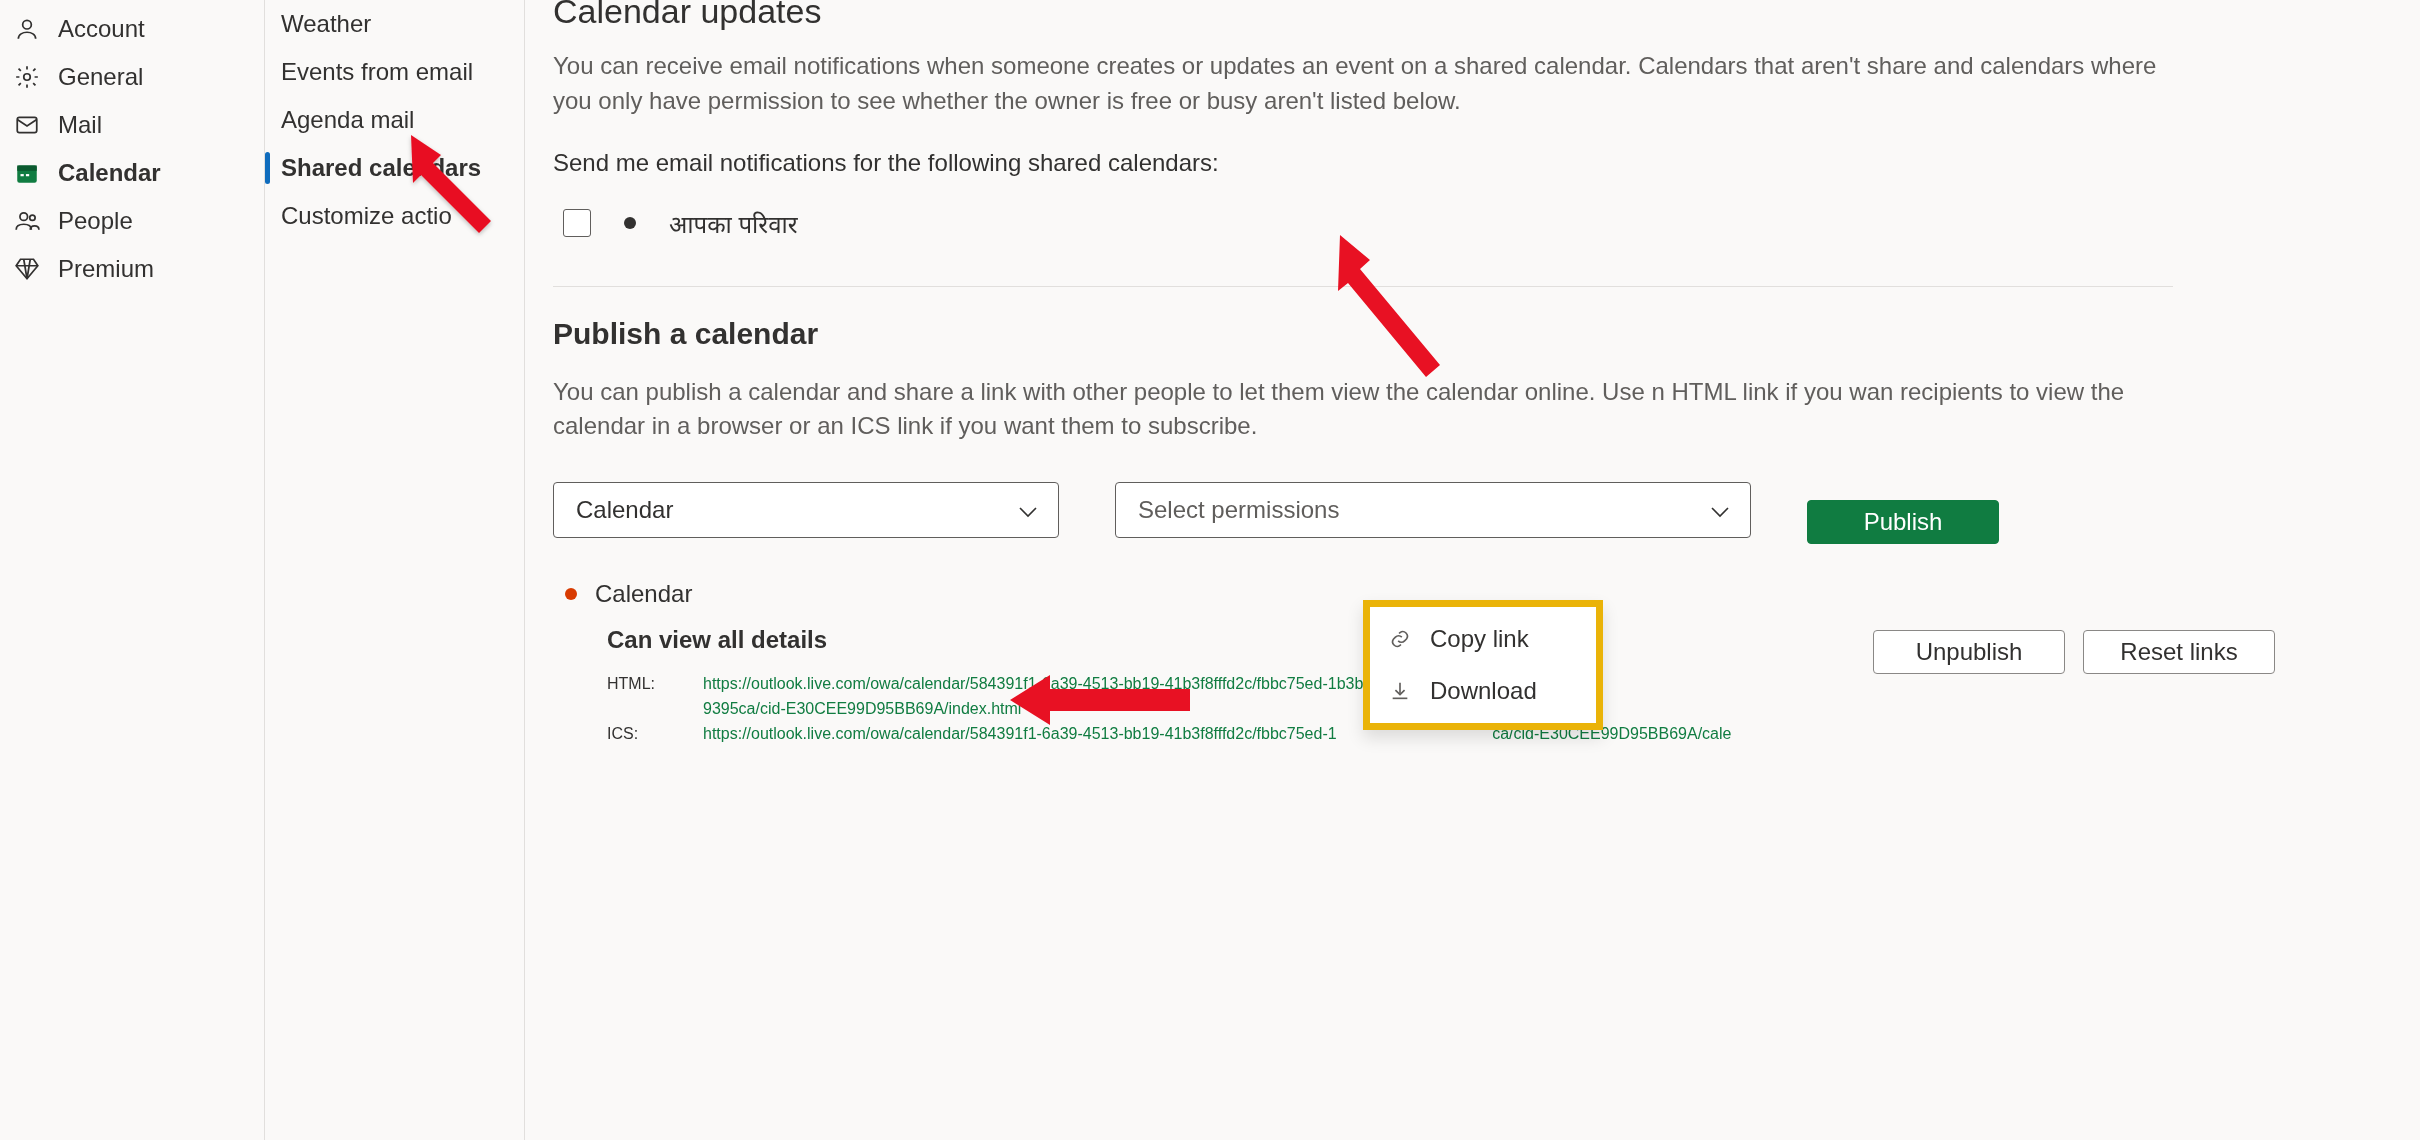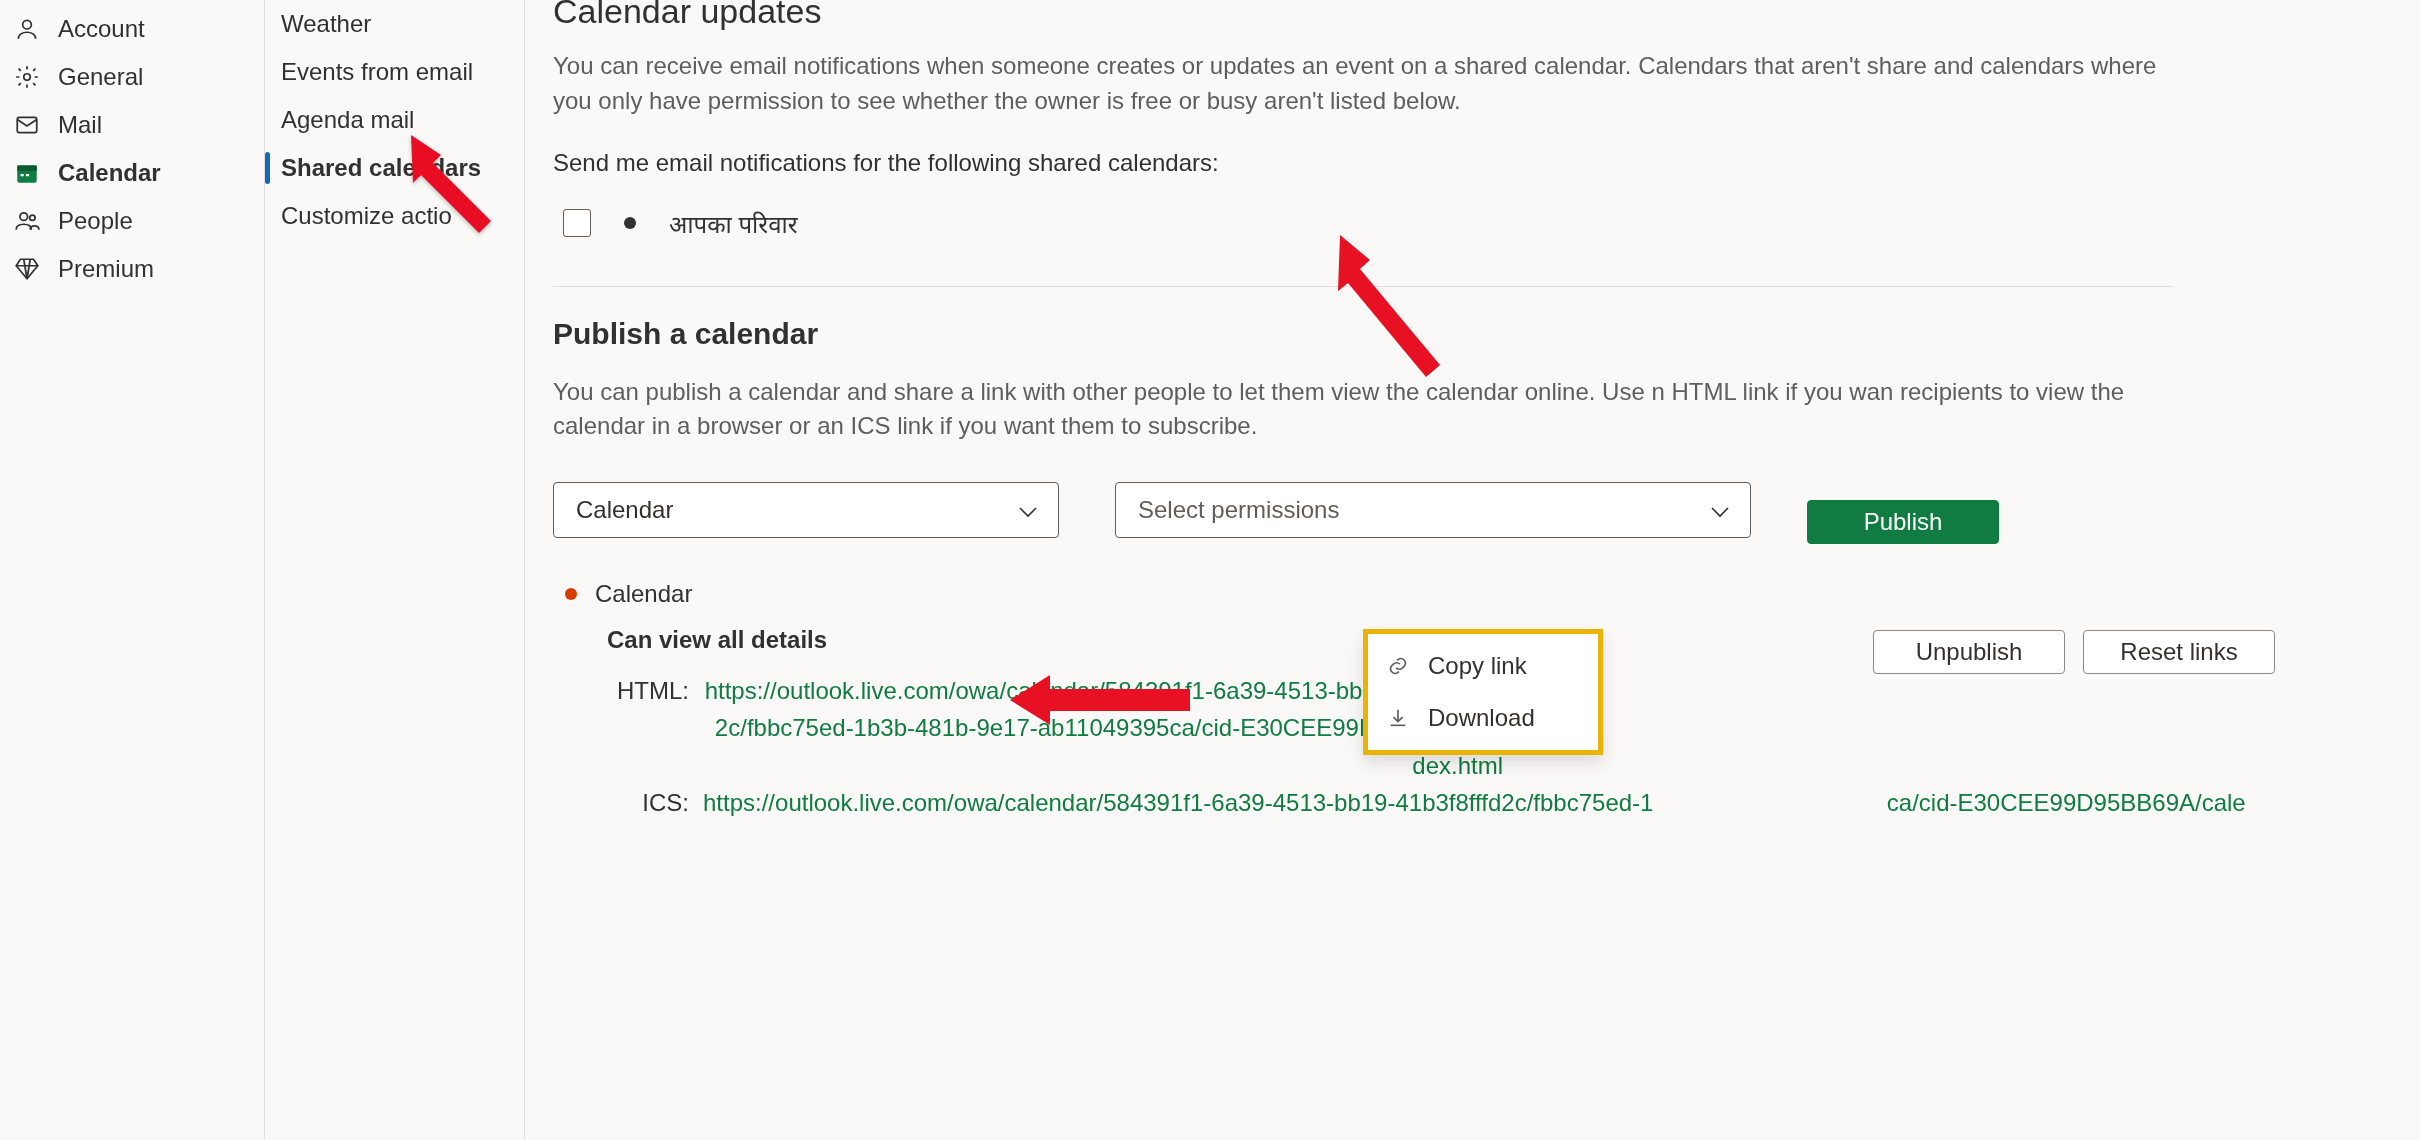--- a/index.html
+++ b/index.html
@@ -43,28 +43,28 @@
   .btn-primary { background: #107c41; color: #fff; border: 1px solid #107c41; width: 192px; }
   .btn-secondary { background: #fff; color: #323130; border: 1px solid #8a8886; width: 192px; }
 
   .published { display: flex; margin-top: 36px; gap: 60px; align-items: flex-start; }
   .published-left { flex: 1; max-width: 1260px; }
   .cal-head { display: flex; align-items: center; gap: 18px; margin-left: 12px; }
   .bullet-orange { width: 12px; height: 12px; border-radius: 50%; background: #d83b01; display: inline-block; }
   .cal-head-text { font-size: 24px; color: #323130; }
   .cal-perm { font-size: 24px; font-weight: 700; margin: 18px 0 0 54px; }
   .links { margin: 18px 0 0 54px; }
-  .link-row { display: flex; gap: 14px; font-size: 24px; line-height: 1.55; text-align: right; }
+  .link-row { display: flex; gap: 14px; font-size: 16px; line-height: 1.55; }
   .link-label { min-width: 82px; color: #323130; }
   .link-url { color: #107c41; word-break: break-all; max-width: 800px; }
 
   .pub-actions { display: flex; flex-direction: row; gap: 18px; margin-top: 26px; }
 
   
-  .context-menu { position: absolute; left: 838px; top: 629px; width: 240px; background: #fff; border: 5px solid #eab308; box-shadow: 0 8px 16px rgba(0,0,0,0.12); z-index: 50; padding: 6px 0; }
+  .context-menu { position: absolute; left: 838px; top: 600px; width: 240px; background: #fff; border: 7px solid #eab308; box-shadow: 0 8px 16px rgba(0,0,0,0.12); z-index: 50; padding: 6px 0; }
   .context-item { display: flex; align-items: center; gap: 18px; padding: 12px 18px; font-size: 24px; color: #323130; cursor: pointer; }
   .context-item .cm-icon { width: 24px; height: 24px; display: flex; align-items: center; justify-content: center; }
 
   
   .arrow { position: absolute; z-index: 60; }
   .arrow svg { display: block; }
 
   .main-wrap { position: relative; }
 </style>
 </head>

